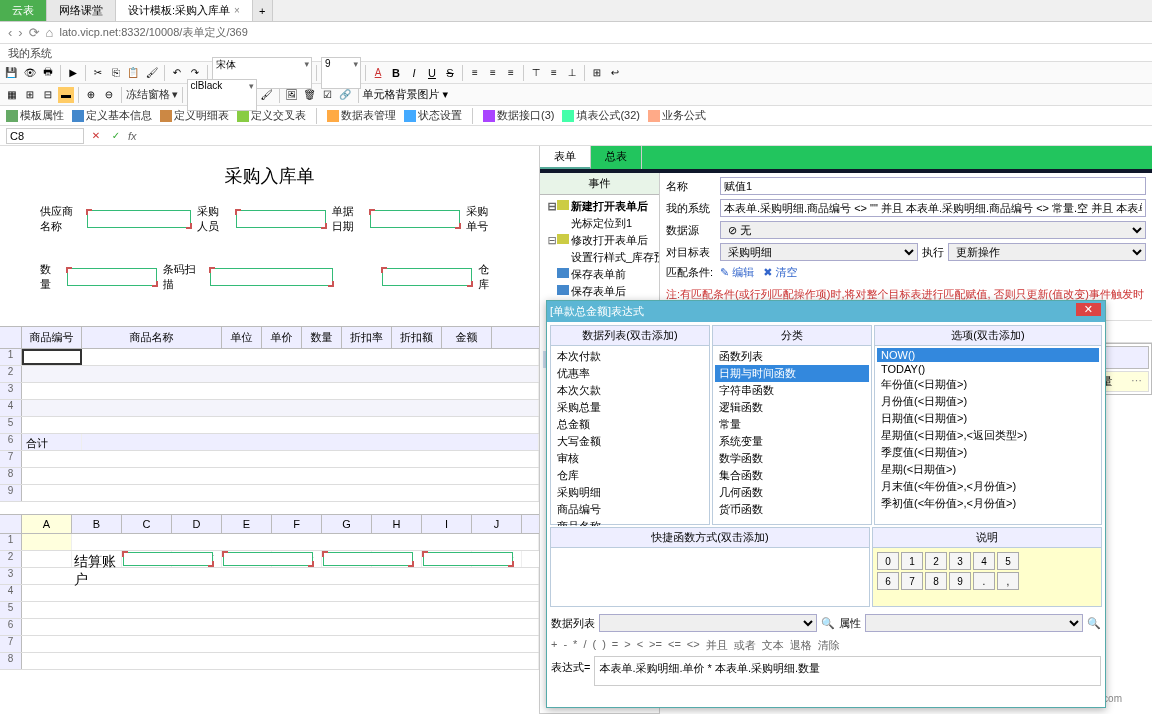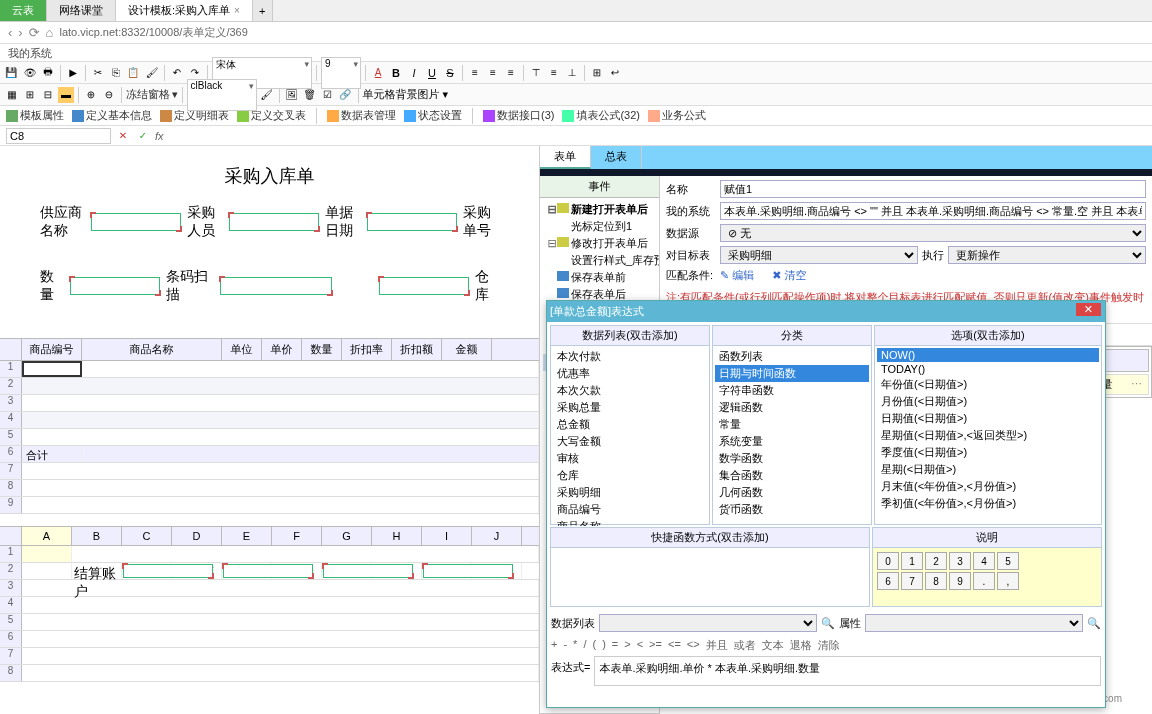--- a/index.html
+++ b/index.html
@@ -15,38 +15,38 @@
 .sysbar{height:18px;padding:2px 8px;border-bottom:1px solid #ddd;color:#444}
 .toolbar{height:22px;display:flex;align-items:center;gap:2px;padding:1px 4px;border-bottom:1px solid #ddd;background:#fafafa}
 .tbtn{width:16px;height:16px;border:1px solid transparent;display:inline-flex;align-items:center;justify-content:center;font-size:10px;cursor:pointer}
 .sep{width:1px;height:16px;background:#ccc;margin:0 2px}
 .combo{height:32px;border:1px solid #ccc;background:#fff;padding:0 14px 0 3px;font-size:10px;position:relative}
 .combo::after{content:"▾";position:absolute;right:2px;top:1px;color:#666;font-size:9px}
 .toolbar2{height:20px;display:flex;align-items:center;gap:8px;padding:2px 6px;border-bottom:1px solid #ddd;font-size:11px}
 .tlink{color:#333;cursor:pointer;display:flex;align-items:center;gap:2px}
 .tlink .ico{width:12px;height:12px;display:inline-block}
 .cellbar{height:20px;display:flex;align-items:center;gap:4px;padding:2px 6px;border-bottom:1px solid #ddd}
-.cellref{width:105px;height:16px;border:1px solid #ccc;padding:0 3px;font-size:11px}
+.cellref{width:78px;height:16px;border:1px solid #ccc;padding:0 3px;font-size:11px}
 .main{display:flex;height:calc(714px - 22px - 22px - 18px - 22px - 22px - 20px - 20px)}
 .left{width:540px;overflow:hidden;border-right:1px solid #ccc}
 .right{flex:1;display:flex;flex-direction:column;position:relative}
 .doctitle{text-align:center;font-size:18px;padding:18px 0 12px}
 .formrow{display:flex;gap:6px;padding:4px 40px;align-items:center}
-.formrow label{font-size:14px}
+.formrow label{font-size:11px}
 .fldbox{height:18px;border:1px solid #3b7;background:#fff;min-width:90px;position:relative}
 .fldbox::before{content:"";position:absolute;left:-2px;top:-2px;width:4px;height:4px;border-left:2px solid #c55;border-top:2px solid #c55}
 .fldbox::after{content:"";position:absolute;right:-2px;bottom:-2px;width:4px;height:4px;border-right:2px solid #c55;border-bottom:2px solid #c55}
 .grid1{margin-top:30px}
 .ghdr{display:flex;background:#eef;border-top:1px solid #bbb;border-bottom:1px solid #bbb}
 .ghdr .gc{border-right:1px solid #bbb;padding:3px 4px;text-align:center;font-size:11px}
 .grow{display:flex;border-bottom:1px solid #ddd;height:17px}
 .grow .gc{border-right:1px solid #eee;padding:0;font-size:11px}
 .rownum{width:22px;text-align:center;background:#eef;border-right:1px solid #bbb;font-size:10px;color:#666}
 .grow .rownum{background:#eef}
-.righthdr{display:flex;border-bottom:7px solid #0f172a;background:#7dd3fc}
+.righthdr{display:flex;border-bottom:4px solid #0f172a;background:#22c55e}
 .rtab{padding:3px 14px;border-right:1px solid #ccc;font-size:11px;cursor:pointer}
 .rtab.active{background:#fff;border-bottom:2px solid #5a9}
 .eventbar{background:#e8f4e8;text-align:center;padding:3px;font-size:11px;border-bottom:1px solid #bbb}
 .tree{flex:0 0 auto;height:190px;overflow:auto;border-bottom:1px solid #ccc;padding:3px;background:#fff}
 .tnode{padding:1px 0 1px 4px;font-size:11px;white-space:nowrap}
 .tnode .exp{display:inline-block;width:10px;text-align:center;color:#666;cursor:pointer}
 .tnode.sel{background:#cde;color:#000}
 .tico{display:inline-block;width:12px;height:10px;margin-right:2px}
 .proppane{padding:4px 6px;display:grid;grid-template-columns:48px 1fr;gap:4px 6px;align-items:center;font-size:11px;background:#fff}
 .proppane input,.proppane select{height:18px;border:1px solid #aac;font-size:11px;padding:0 3px;width:100%}
@@ -401,21 +401,21 @@
           <input value="本表单.采购明细.商品编号 &lt;&gt; &quot;&quot; 并且 本表单.采购明细.商品编号 &lt;&gt; 常量.空 并且 本表单.采购明细.单价 &gt; 0 并" style="">
           <label>数据源</label>
           <select><option>⊘ 无</option></select>
           <label>对目标表</label>
           <div style="display:flex;gap:4px;align-items:center">
             <select style="flex:1"><option>采购明细</option></select>
             <label>执行</label>
             <select style="flex:1"><option>更新操作</option></select>
           </div>
           <label>匹配条件:</label>
-          <div style="display:flex;gap:18px">
+          <div style="display:flex;gap:9px">
             <span style="color:#36c;cursor:pointer">✎ <span>编辑</span></span>
             <span style="color:#36c;cursor:pointer">✖ <span>清空</span></span>
           </div>
         </div>
         <div class="redtext">注:有匹配条件(或行列匹配操作项)时,将对整个目标表进行匹配赋值, 否则只更新(值改变)事件触发时所在的行(列)</div>
         <div class="asgnbar">
           <span>赋值:</span>
           <span style="color:#3a3;cursor:pointer">✚ <span>新增</span></span>
           <span class="xbtn" style="cursor:pointer">✖ <span>删除</span></span>
         </div>

